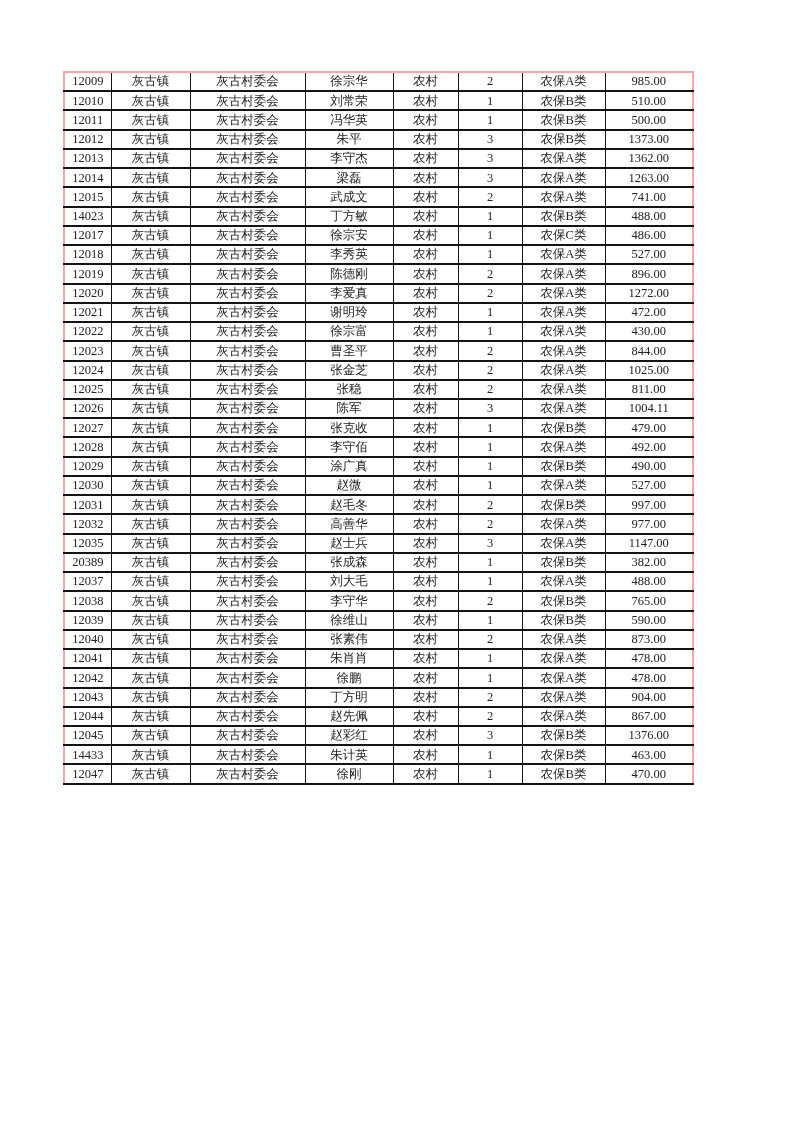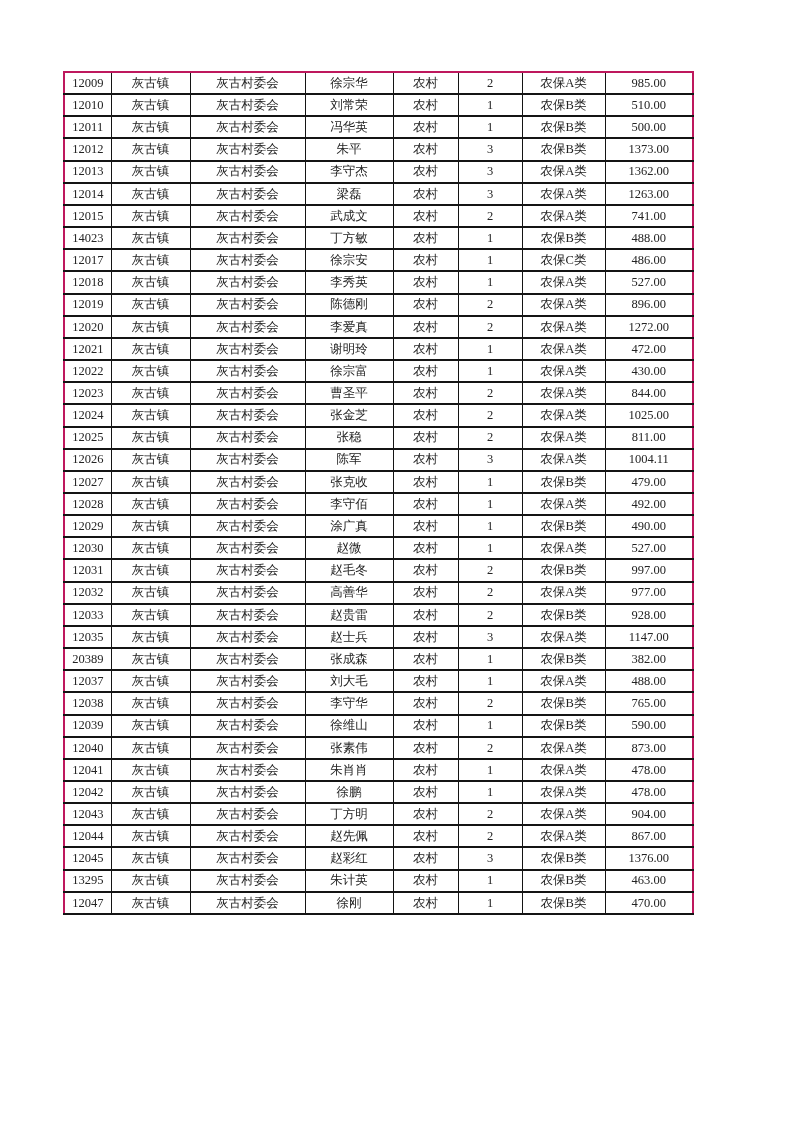--- a/index.html
+++ b/index.html
@@ -15,24 +15,24 @@
     position: absolute;
     left: 0; top: 0;
     width: 793px; height: 1122px;
     background: #ffffff;
   }
   table.sheet {
     position: absolute;
     left: 63px;
     top: 71px;
     width: 630px;
-    height: 844px;
+    height: 714px;
     border-collapse: collapse;
     table-layout: fixed;
-    border: 2px solid #be185d;
+    border: 2px solid #fca5a5;
   }
   table.sheet td {
     border: 1px solid #141414;
     border-bottom-width: 2px;
     text-align: center;
     vertical-align: middle;
     font-size: 12.5px;
     line-height: 1;
     color: #232323;
     padding: 0;
@@ -298,30 +298,20 @@
           <td>12032</td>
           <td>灰古镇</td>
           <td>灰古村委会</td>
           <td>高善华</td>
           <td>农村</td>
           <td>2</td>
           <td>农保A类</td>
           <td>977.00</td>
         </tr>
         <tr>
-          <td>12033</td>
-          <td>灰古镇</td>
-          <td>灰古村委会</td>
-          <td>赵贵雷</td>
-          <td>农村</td>
-          <td>2</td>
-          <td>农保B类</td>
-          <td>928.00</td>
-        </tr>
-        <tr>
           <td>12035</td>
           <td>灰古镇</td>
           <td>灰古村委会</td>
           <td>赵士兵</td>
           <td>农村</td>
           <td>3</td>
           <td>农保A类</td>
           <td>1147.00</td>
         </tr>
         <tr>
@@ -418,21 +408,21 @@
           <td>12045</td>
           <td>灰古镇</td>
           <td>灰古村委会</td>
           <td>赵彩红</td>
           <td>农村</td>
           <td>3</td>
           <td>农保B类</td>
           <td>1376.00</td>
         </tr>
         <tr>
-          <td>13295</td>
+          <td>14433</td>
           <td>灰古镇</td>
           <td>灰古村委会</td>
           <td>朱计英</td>
           <td>农村</td>
           <td>1</td>
           <td>农保B类</td>
           <td>463.00</td>
         </tr>
         <tr>
           <td>12047</td>

